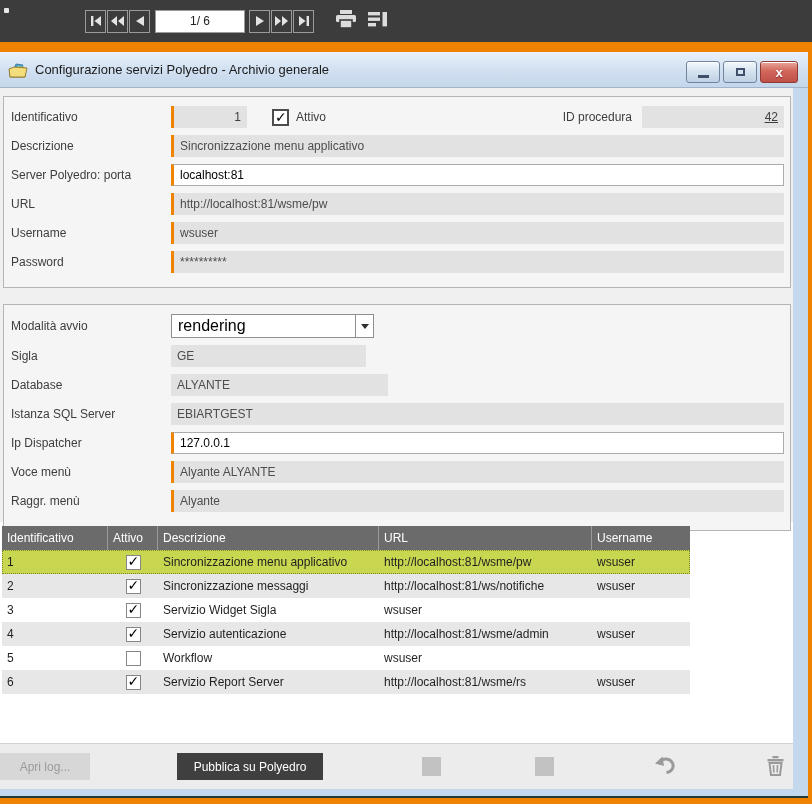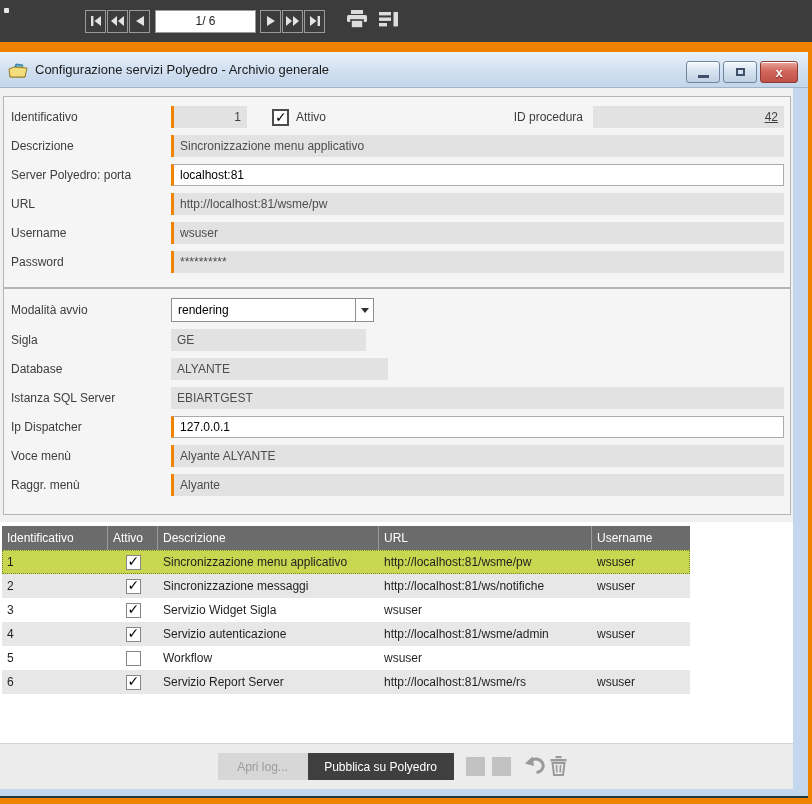--- a/index.html
+++ b/index.html
@@ -5,21 +5,21 @@
   * { margin:0; padding:0; box-sizing:border-box; }
   html,body { width:812px; height:804px; }
   body { font-family:"Liberation Sans","DejaVu Sans",sans-serif; background:#fff; overflow:hidden; }
   #stage { position:relative; width:812px; height:804px; background:#fff; }
 
   
   .toolbar { position:absolute; left:0; top:0; width:812px; height:42px; background:#3c3c3c; display:flex; align-items:center; }
   .tb-dot { position:absolute; left:4px; top:8px; width:5px; height:5px; background:#e8e8e8; border-radius:1px; }
   .tb-btn { width:21px; height:23px; margin-right:1px; background:#3c3c3c; border:1px solid #9a9a9a; display:flex; align-items:center; justify-content:center; cursor:pointer; }
   .tb-btn svg { display:block; }
-  .tb-page { width:101px; height:23px; background:#fff; border:1px solid #9a9a9a; margin:4px 4px; font-size:12px; color:#222; display:flex; align-items:center; justify-content:center; }
+  .tb-page { width:90px; height:23px; background:#fff; border:1px solid #9a9a9a; margin:4px 4px; font-size:12px; color:#222; display:flex; align-items:center; justify-content:center; }
   .tb-ico { width:26px; height:26px; border:none; background:transparent; display:flex; align-items:center; justify-content:center; cursor:pointer; }
 
   
   .orange-top { position:absolute; left:0; top:42px; width:812px; height:10px; background:#ef8200; }
   .orange-right { position:absolute; left:808px; top:42px; width:4px; height:762px; background:#ef8200; }
   .orange-bottom { position:absolute; left:0; top:798px; width:812px; height:6px; background:#ef8200; }
   .dark-edge { position:absolute; left:0; top:796px; width:808px; height:2px; background:#22393a; }
   .blue-right { position:absolute; left:793px; top:88px; width:15px; height:708px; background:#c3d8ec; }
   .blue-bottom { position:absolute; left:0; top:789px; width:793px; height:7px; background:#c3d8ec; }
 
@@ -37,64 +37,64 @@
     color:#fff; font-weight:bold; font-size:13px; text-shadow:0 1px 1px #7c2c26; }
   .glyph-min { width:11px; height:3px; background:#41506a; margin-top:8px; }
   .glyph-restore { width:9px; height:8px; border:2px solid #41506a; background:transparent; }
 
   
   .client { position:absolute; left:0; top:88px; width:793px; height:701px; background:#f0f0f0; }
   .table-zone-bg { position:absolute; left:0; top:434px; width:793px; height:221px; background:#fff; }
 
   .panel { position:absolute; left:3px; width:788px; background:#f5f5f5; border:1px solid #b5b5b5; padding:9px 6px 0 7px; }
   .panel1 { top:8px;  height:192px; }
-  .panel2 { top:200px; height:227px; }
+  .panel2 { top:216px; height:227px; }
 
   .frow { display:flex; align-items:center; height:22px; margin-bottom:7px; }
   .flabel { flex:none; width:160px; font-size:12px; color:#3d3d3d; }
   .fld { height:22px; display:flex; align-items:center; padding:0 6px; font-size:12px; color:#4d4d4d; background:#e2e2e2; overflow:hidden; white-space:nowrap; }
   .fld.obar { border-left:3px solid #f08300; }
   .fld.white { background:#fff; border-top:1px solid #ababab; border-right:1px solid #ababab; border-bottom:1px solid #ababab; color:#000; }
   .fld.white:not(.obar){ border:1px solid #ababab; }
   .fld.num { justify-content:flex-end; color:#3f3f3f; }
   .grow { flex:1; }
   .w76 { flex:none; width:76px; }
-  .w163 { flex:none; width:191px;text-decoration:underline; }
+  .w163 { flex:none; width:142px;text-decoration:underline; }
   .w195 { flex:none; width:195px; }
   .w217 { flex:none; width:217px; }
   .spacer { flex:1; }
   .sublabel { font-size:12px; color:#3d3d3d; margin-right:10px; }
 
   .cb { position:relative; flex:none; width:15px; height:15px; background:#fff; border:1px solid #868686; cursor:pointer; }
   .cb.big { width:17px; height:17px; border:2px solid #4c4c4c; margin-right:7px; }
   .cb.on::after { content:"✓"; position:absolute; left:1px; top:-3px; font-size:14px; font-weight:bold; color:#000; }
   .cb.big.on::after { top:-2px; left:1px; }
 
   .combo { display:flex; height:24px; }
-  .combo .cbo-text { width:184px; background:#fff; border:1px solid #8f8f8f; border-right:none; display:flex; align-items:center; padding:0 6px; font-size:12px; color:#000; }
+  .combo .cbo-text { width:184px; background:#fff; border:1px solid #8f8f8f; border-right:none; display:flex; align-items:center; padding:0 6px; font-size:16px; color:#000; }
   .combo .cbo-btn { width:19px; background:#fff; border:1px solid #8f8f8f; display:flex; align-items:center; justify-content:center; cursor:pointer; }
   .cbo-arrow { width:0; height:0; border-left:4px solid transparent; border-right:4px solid transparent; border-top:5px solid #2e2e2e; }
 
   
   .grid { position:absolute; left:2px; top:438px; width:688px; font-size:12px; }
   .grow-hd { display:flex; height:24px; background:#6b6b6b; color:#fff; align-items:center; }
   .grow-hd .cell { border-right:1px solid #9a9a9a; height:100%; display:flex; align-items:center; }
   .trow { display:flex; height:24px; align-items:center; background:#fff; color:#1f1f1f; cursor:pointer; }
   .trow:nth-child(odd) { background:#e7e7e7; }
   .trow.selected { background:#c8d650; outline:1px dotted #79882c; outline-offset:-1px; }
   .cell { padding-left:5px; overflow:hidden; white-space:nowrap; }
   .c1 { flex:none; width:106px; }
   .c2 { flex:none; width:50px; display:flex; justify-content:center; padding-left:0; }
   .c3 { flex:none; width:221px; }
   .c4 { flex:none; width:213px; }
   .c5 { flex:none; width:98px; }
 
   
   .footer { position:absolute; left:0; top:655px; width:793px; height:46px; background:#ececec; border-top:1px solid #d2d2d2;
-    display:flex; align-items:center; justify-content:center; padding-right:8px; }
+    display:flex; align-items:center; justify-content:space-between; padding-right:8px; }
   .btn { height:27px; border:none; font-size:12px; font-family:inherit; cursor:pointer; }
   .btn.apri { width:90px; background:#d7d7d7; color:#9b9b9b; }
   .btn.pubblica { width:146px; background:#3f3f3f; color:#fff; }
   .sq { width:19px; height:19px; background:#c2c2c2; border:none; cursor:pointer; }
   .sq1 { margin-left:12px; } .sq2 { margin-left:7px; }
   .ico-btn { border:none; background:transparent; cursor:pointer; display:flex; align-items:center; justify-content:center; }
   .undo { margin-left:12px; } .trash { margin-left:3px; }
 </style>
 </head>
 <body>

